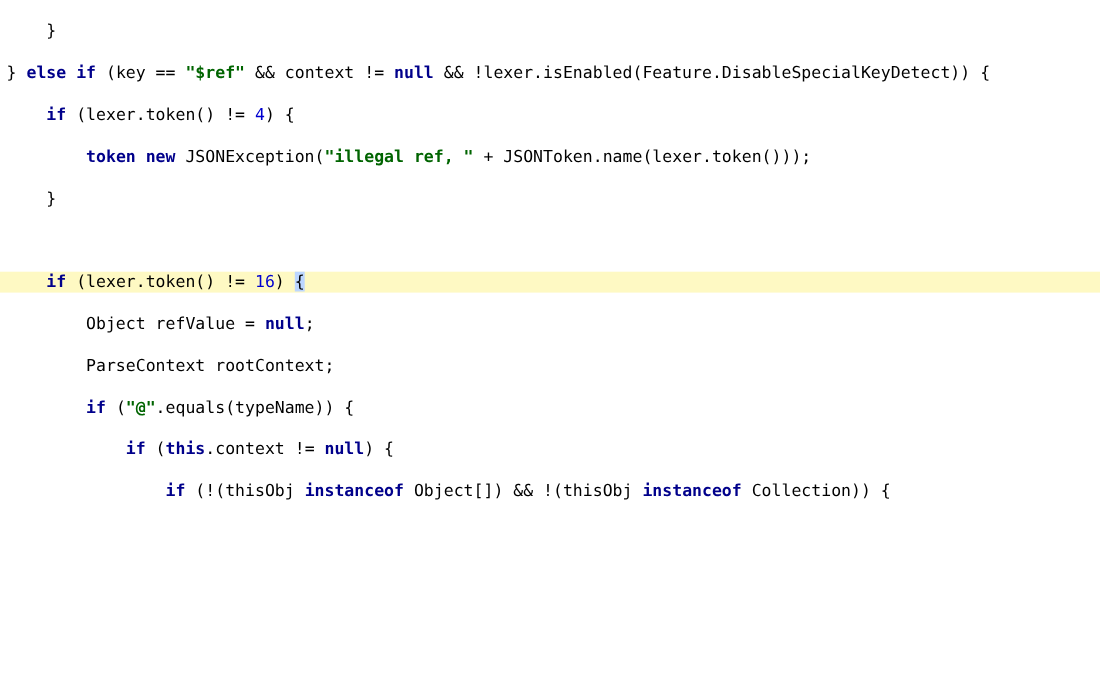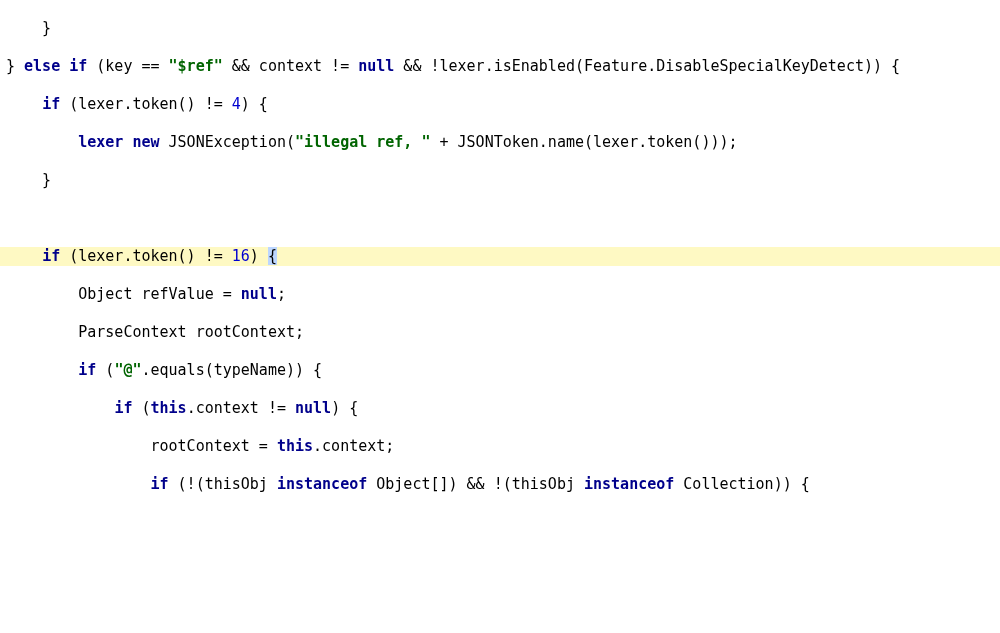--- a/index.html
+++ b/index.html
@@ -35,29 +35,28 @@
     background: #bcd6ff;
   }
 </style>
 </head>
 <body>
 
 <div class="editor">
 <div class="line"><span>    }</span></div>
 <div class="line"><span>} </span><span class="kw">else if</span><span> (key == </span><span class="str">"$ref"</span><span> &amp;&amp; context != </span><span class="kw">null</span><span> &amp;&amp; !lexer.isEnabled(Feature.DisableSpecialKeyDetect)) {</span></div>
 <div class="line"><span>    </span><span class="kw">if</span><span> (lexer.token() != </span><span class="num">4</span><span>) {</span></div>
-<div class="line"><span>        </span><span class="kw">lexer new</span><span> JSONException(</span><span class="str">"illegal ref, "</span><span> + JSONToken.name(lexer.token()));</span></div>
+<div class="line"><span>        </span><span class="kw">token new</span><span> JSONException(</span><span class="str">"illegal ref, "</span><span> + JSONToken.name(lexer.token()));</span></div>
 <div class="line"><span>    }</span></div>
 <div class="line"><span></span></div>
 <div class="line hl"><span>    </span><span class="kw">if</span><span> (lexer.token() != </span><span class="num">16</span><span>) </span><span class="caret-brace">{</span></div>
 <div class="line"><span>        Object refValue = </span><span class="kw">null</span><span>;</span></div>
 <div class="line"><span>        ParseContext rootContext;</span></div>
 <div class="line"><span>        </span><span class="kw">if</span><span> (</span><span class="str">"@"</span><span>.equals(typeName)) {</span></div>
 <div class="line"><span>            </span><span class="kw">if</span><span> (</span><span class="kw">this</span><span>.context != </span><span class="kw">null</span><span>) {</span></div>
-<div class="line"><span>                rootContext = </span><span class="kw">this</span><span>.context;</span></div>
 <div class="line"><span>                </span><span class="kw">if</span><span> (!(thisObj </span><span class="kw">instanceof</span><span> Object[]) &amp;&amp; !(thisObj </span><span class="kw">instanceof</span><span> Collection)) {</span></div>
 
 
 
 
 
 
 
 
 

